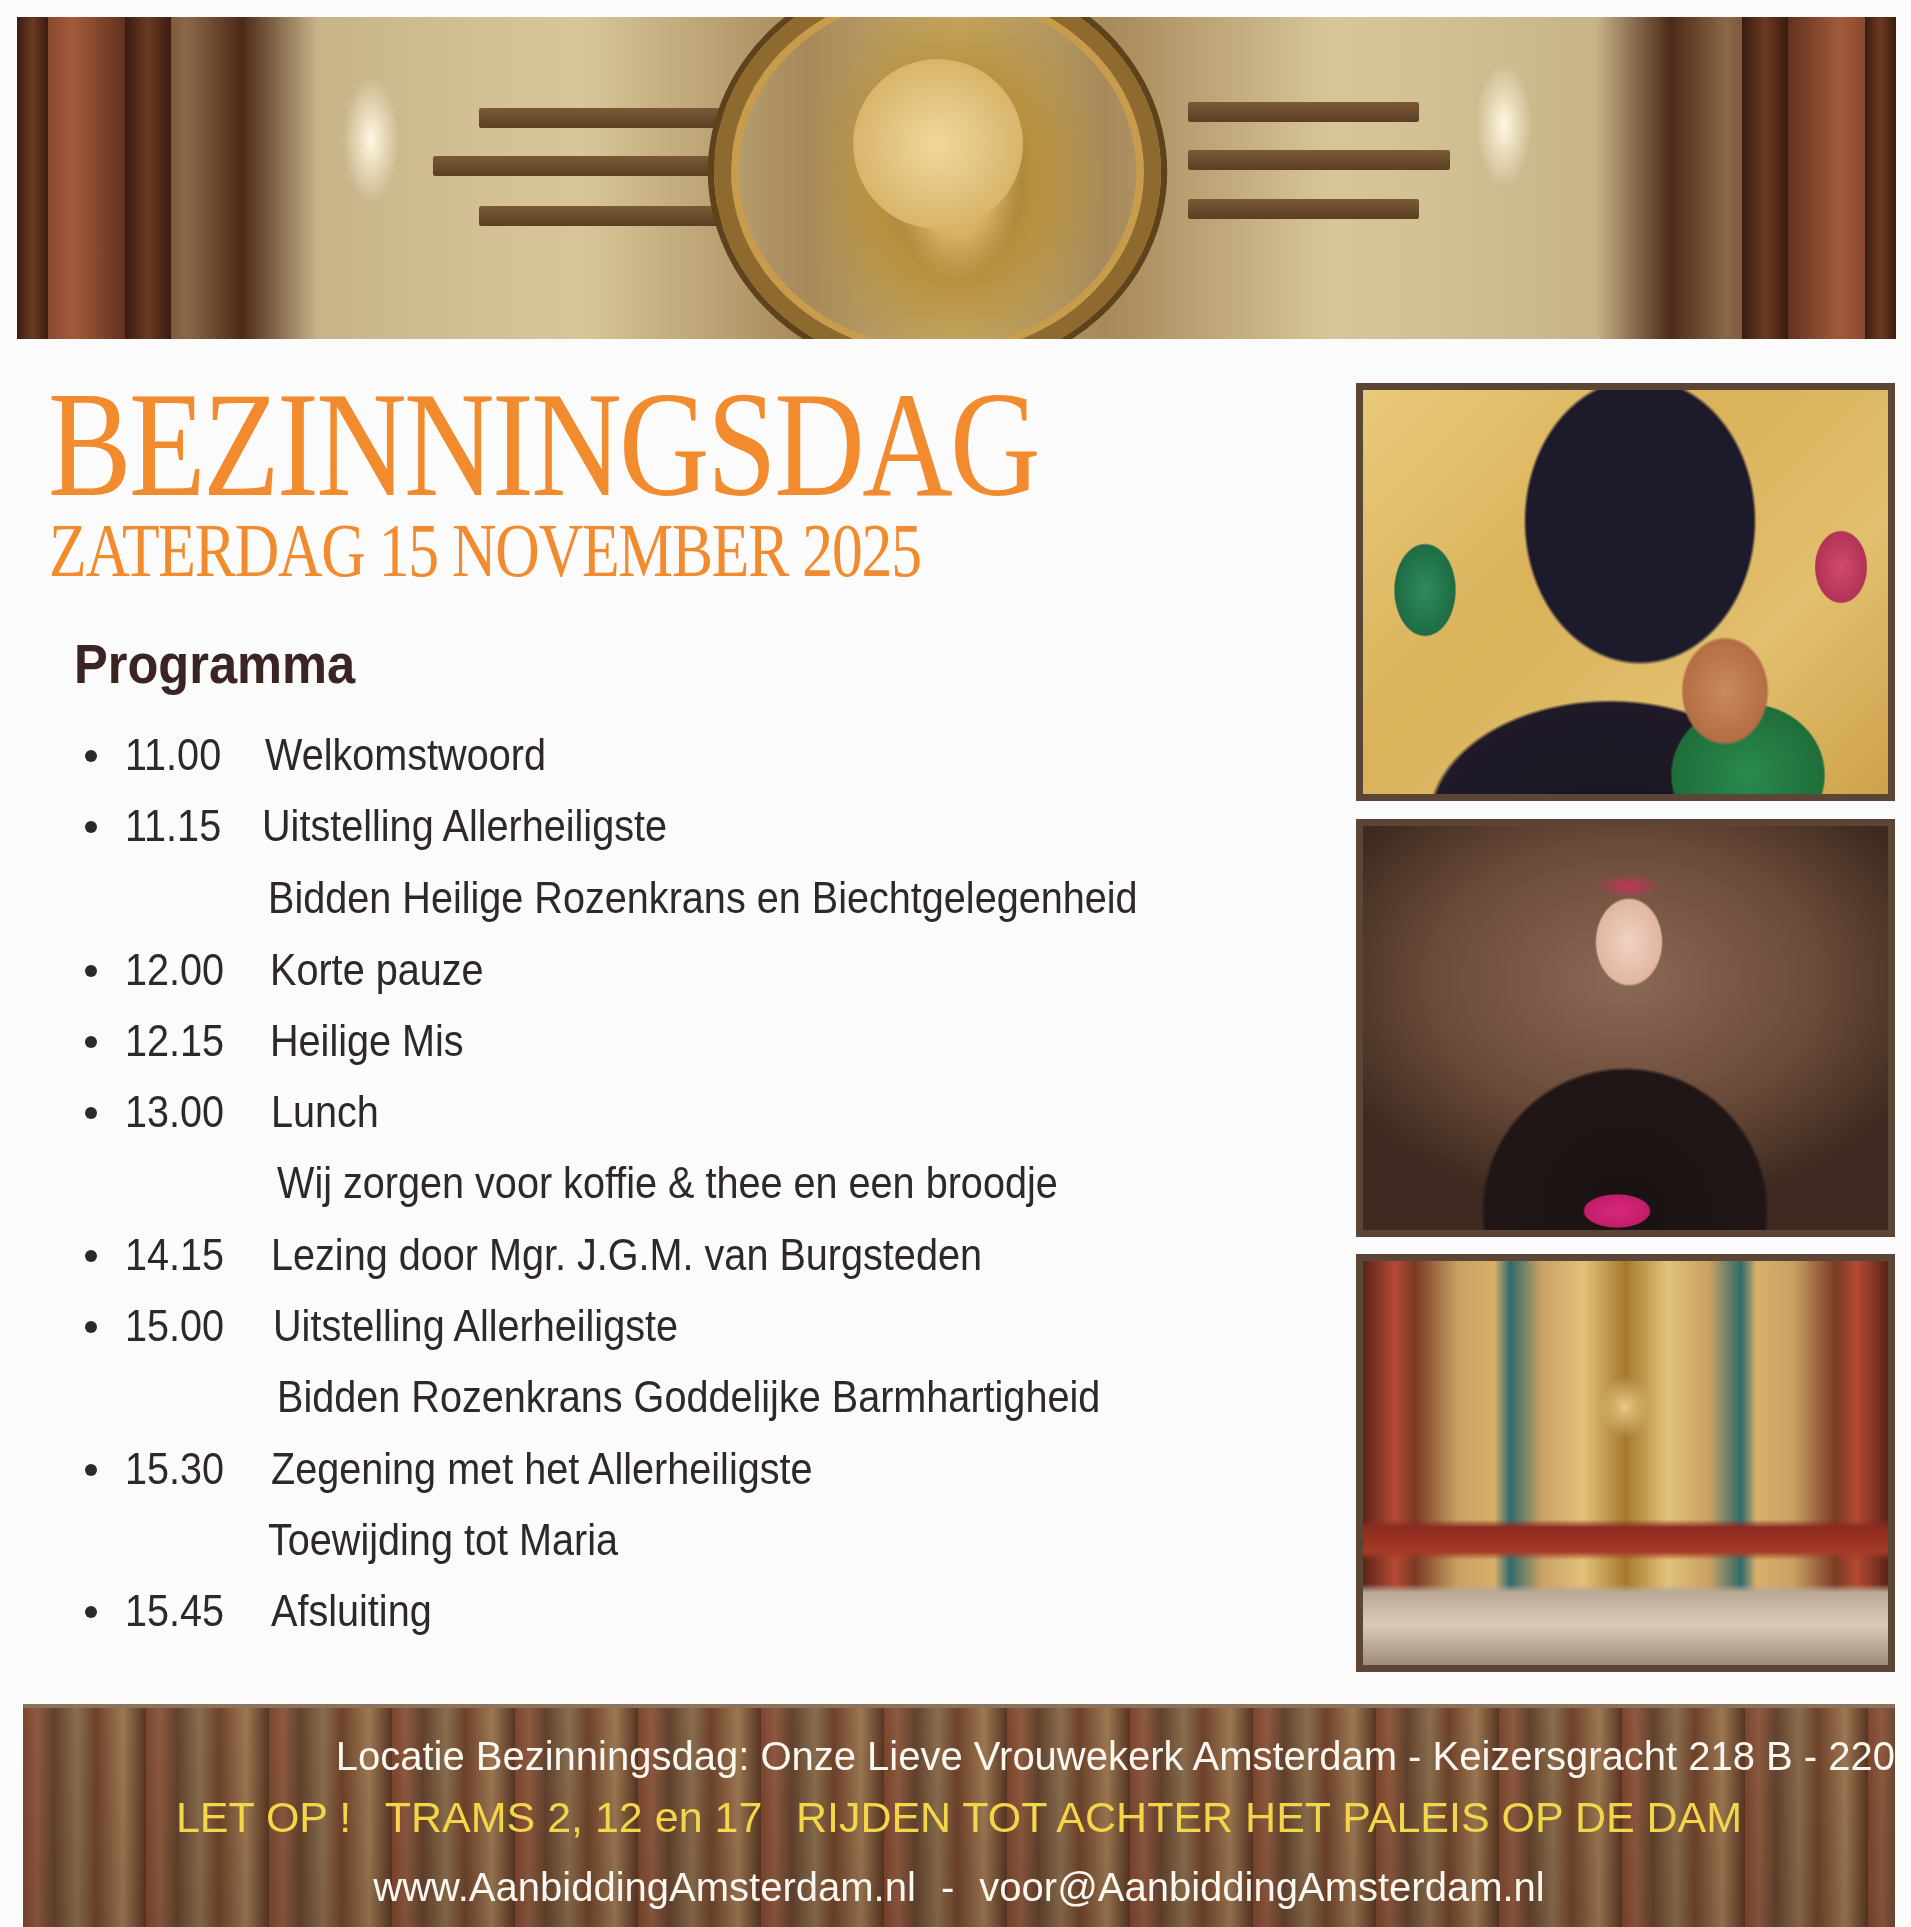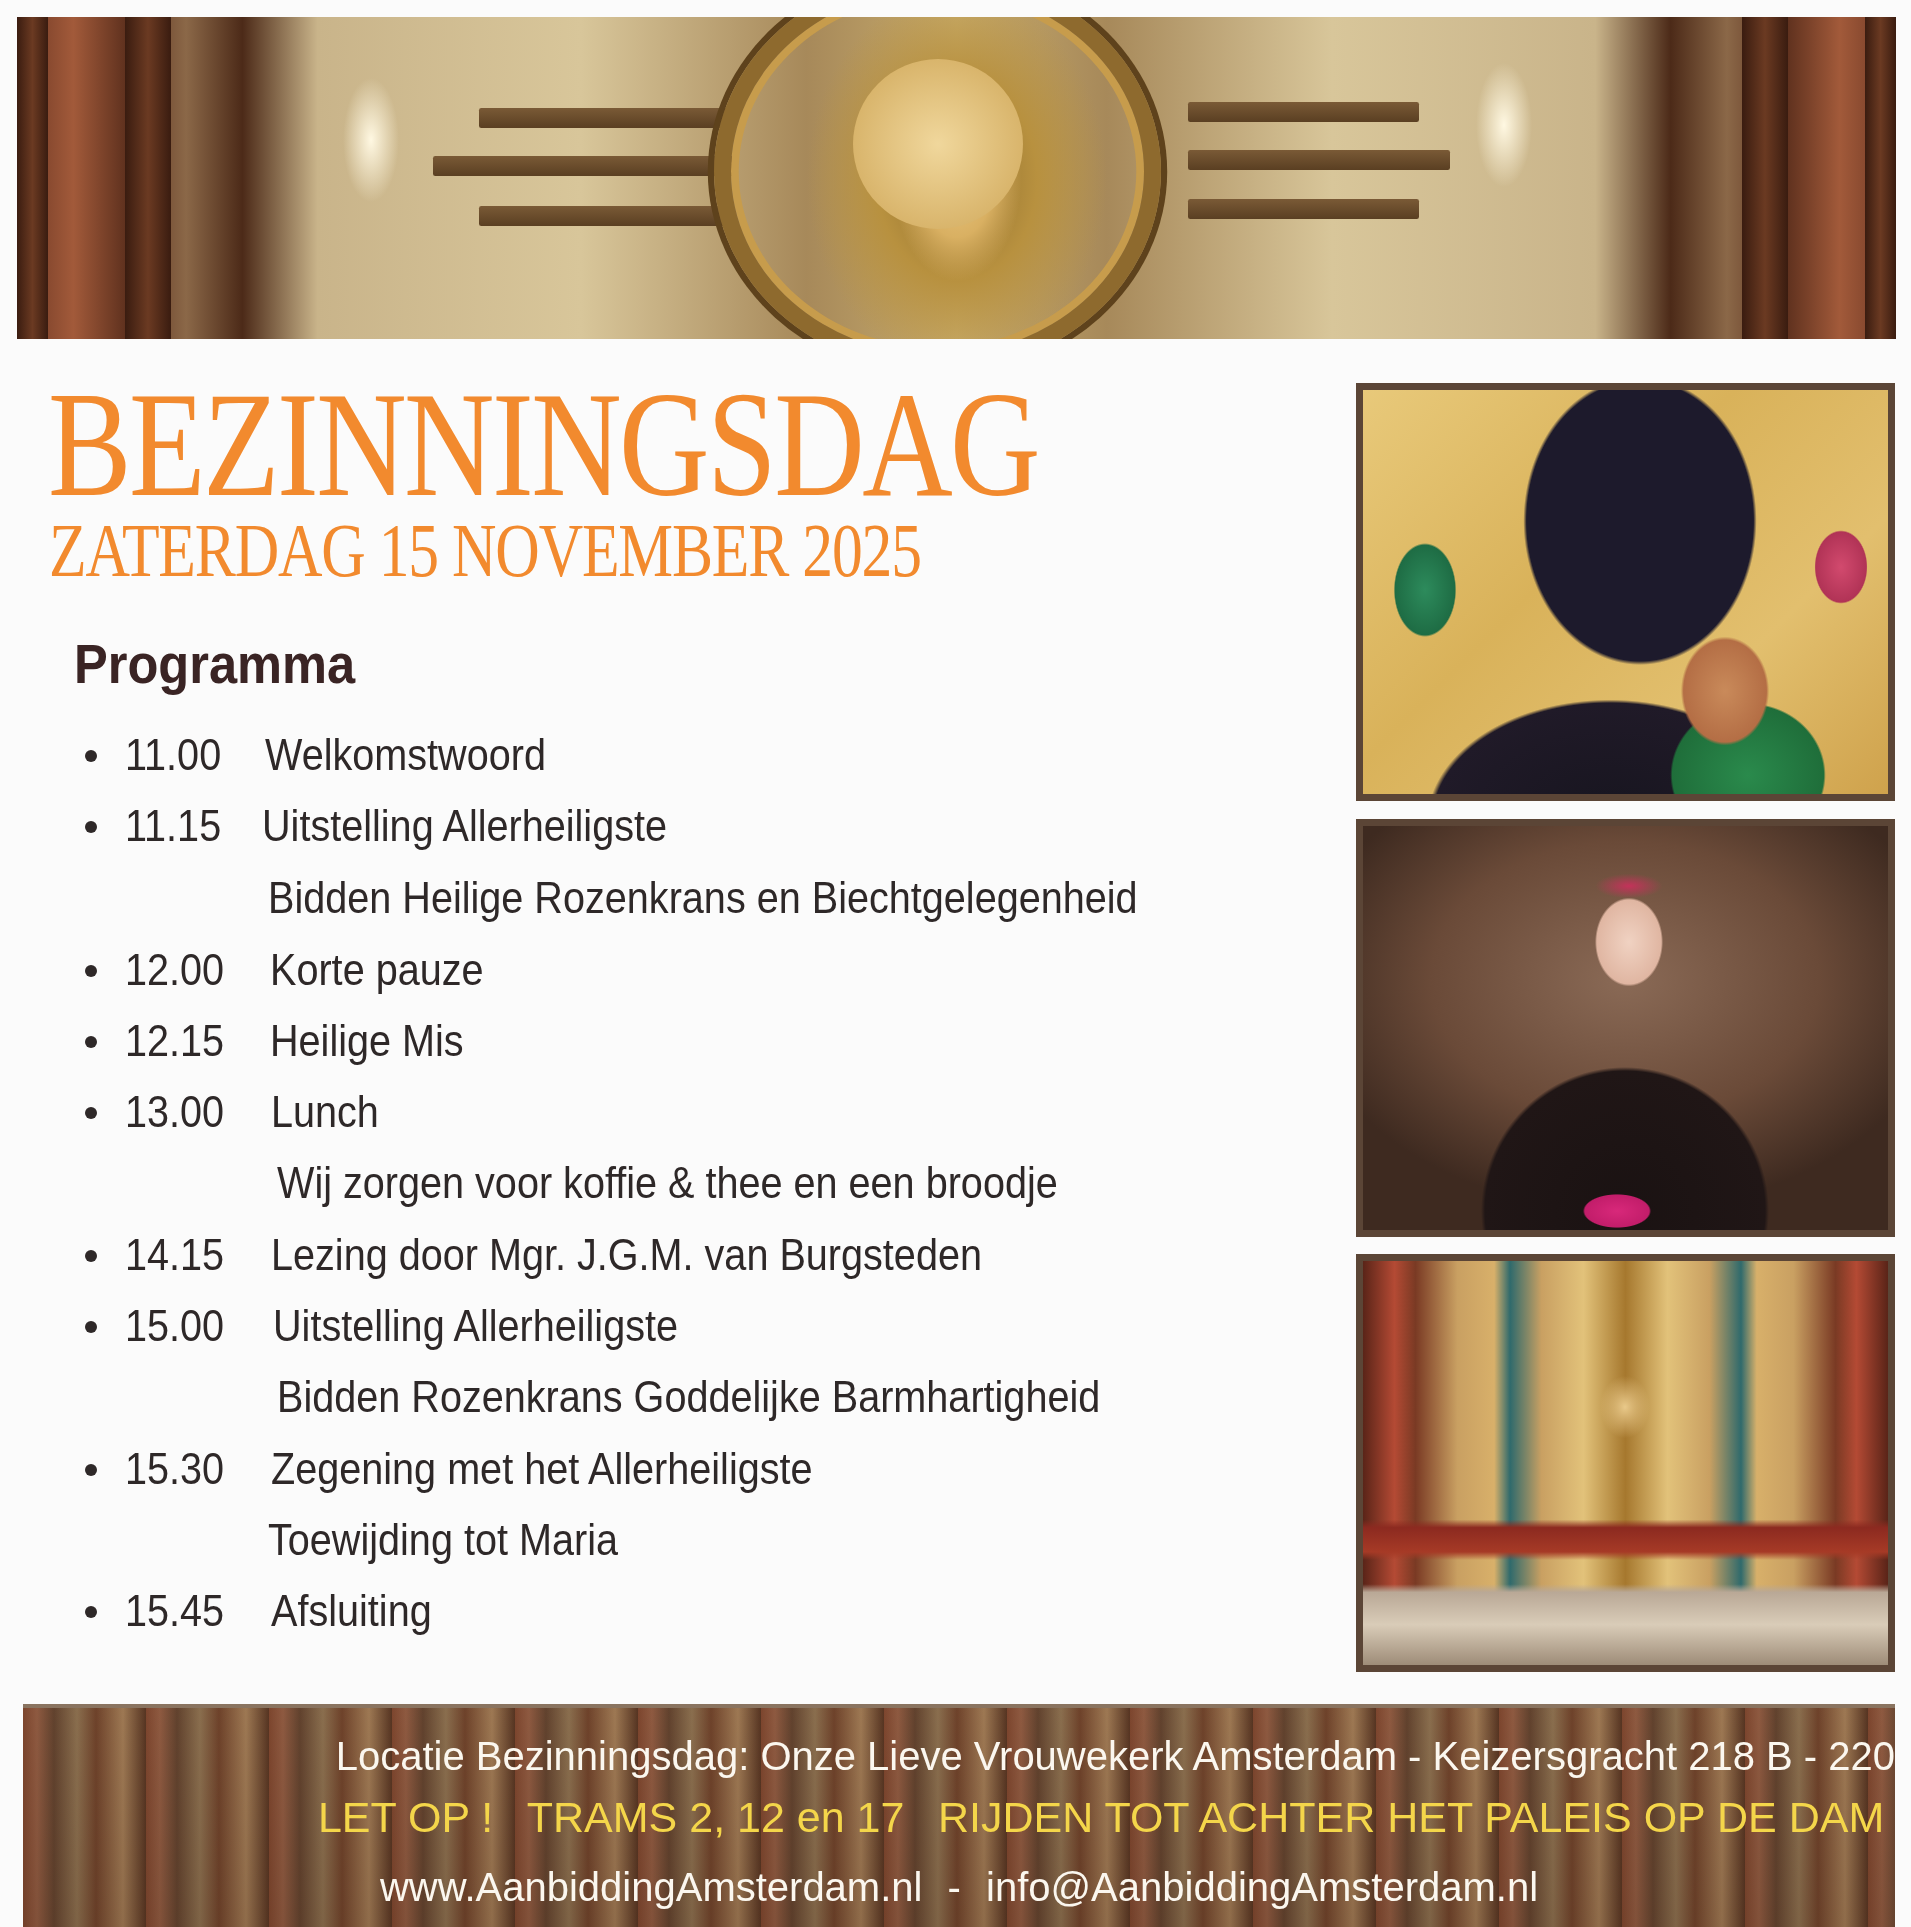--- a/index.html
+++ b/index.html
@@ -85,21 +85,21 @@
   #footer {
     left:23px; top:1704px; width:1872px; height:223px; overflow:hidden;
     background:
       linear-gradient(180deg, rgba(40,20,10,0.15), rgba(40,20,10,0.25)),
       repeating-linear-gradient(90deg, #8b4e34 0px, #a0664a 14px, #6b4a34 31px, #9b7e5a 54px, #7a4a30 73px, #b28a60 100px, #5e3a26 123px),
       #7a5a40;
     border-top:4.6px solid #8a7460;
   }
   #footer .line { position:absolute; left:0; right:0; text-align:center; white-space:nowrap; font-size:40px; }
   #footer .loc { top:26px; color:#fbf7ef;text-align:right; }
-  #footer .warn { top:85px; color:#f4d64a; font-size:43px;text-align:right; }
+  #footer .warn { top:85px; color:#f4d64a; font-size:43px; }
   #footer .web { top:157px; color:#fbf7ef; }
   #footer .warn span { margin:0 10.8px; }
 </style>
 </head>
 <body>
 
 <div id="banner" class="abs">
   <div class="pew" style="left:0;width:31px;"></div>
   <div class="pew" style="left:108px;width:46px;"></div>
   <div class="pew" style="right:0;width:31px;"></div>
@@ -186,16 +186,16 @@
 <div id="footer" class="abs">
   <div class="line loc">Locatie Bezinningsdag: Onze Lieve Vrouwekerk Amsterdam - Keizersgracht 218 B - 220</div>
   <div class="line warn">
     <span>LET OP !</span>
     <span>TRAMS 2, 12 en 17</span>
     <span>RIJDEN TOT ACHTER HET PALEIS OP DE DAM</span>
   </div>
   <div class="line web">
     <span>www.AanbiddingAmsterdam.nl</span>
     <span style="margin:0 14px;">-</span>
-    <span>info@AanbiddingAmsterdam.nl</span>
+    <span>voor@AanbiddingAmsterdam.nl</span>
   </div>
 </div>
 
 
 </body></html>

